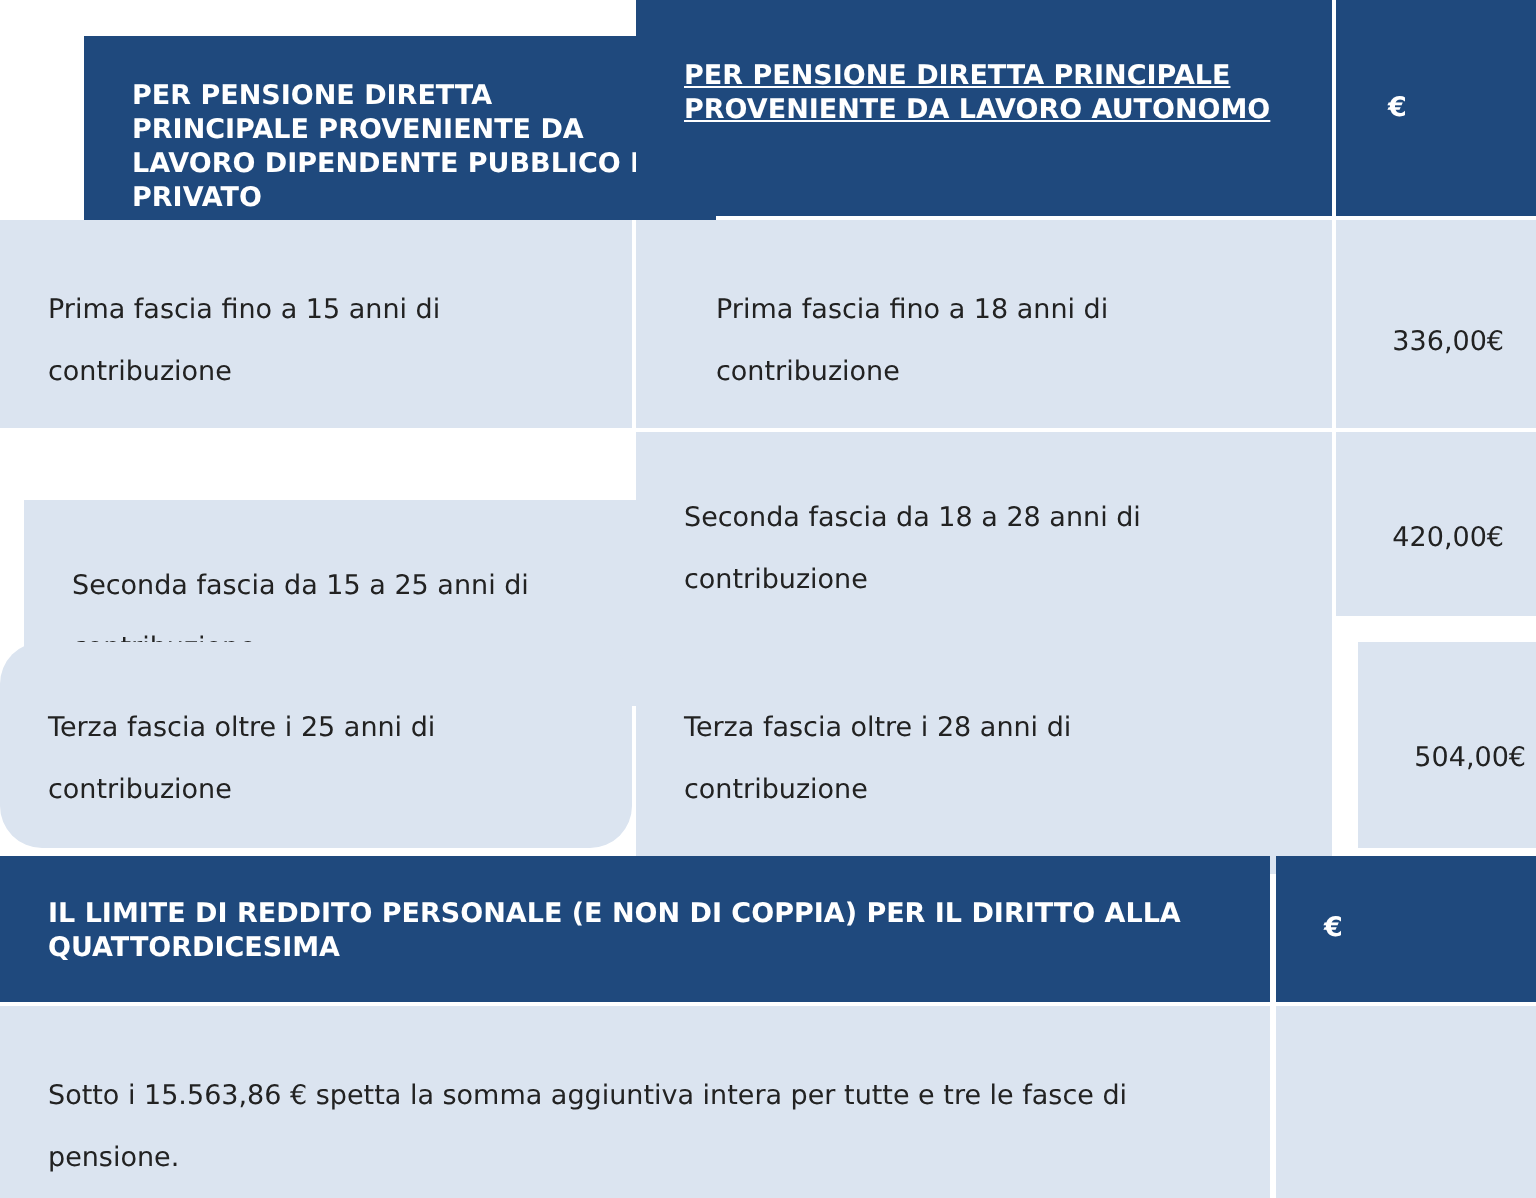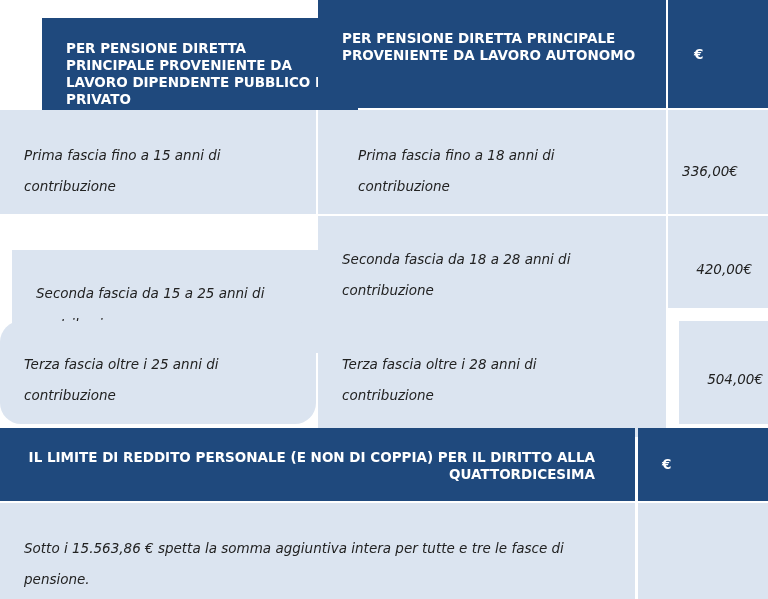--- a/index.html
+++ b/index.html
@@ -1,41 +1,41 @@
 <!DOCTYPE html>
 <html><head>
 <meta charset="utf-8">
 <style>
   html, body { margin:0; padding:0; }
   body { width:768px; height:599px; overflow:hidden; background:#ffffff; font-family:"DejaVu Sans", sans-serif; }
   .hdr { position:absolute; background:#1f497d; color:#ffffff; font-weight:bold; font-size:13.5px; line-height:17px; box-sizing:border-box; }
-  .cell { position:absolute; background:#dbe4f0; color:#222; font-size:13.5px; line-height:31px; box-sizing:border-box;font-style:italic; }
+  .cell { position:absolute; background:#dbe4f0; color:#222; font-size:13.5px; line-height:31px; box-sizing:border-box; }
   .val { text-align:right; padding-right:16px; display:flex; align-items:center; justify-content:flex-end; }
   .euro-h { display:flex; align-items:center; padding-left:26px; }
 </style>
 </head>
 <body>
 
 <div class="hdr" style="left:0;top:18px;width:316px;height:92px;padding:22px 24px 0 24px;margin-left:42px;">
   <span>PER PENSIONE DIRETTA PRINCIPALE PROVENIENTE DA LAVORO DIPENDENTE PUBBLICO E PRIVATO</span>
 </div>
-<div class="hdr" style="left:318px;top:0;width:348px;height:108px;padding:30px 20px 5px 24px;">
+<div class="hdr" style="left:318px;top:0;width:348px;height:108px;padding:30px 20px 5px 24px;text-decoration:underline;">
   <span>PER PENSIONE DIRETTA PRINCIPALE PROVENIENTE DA LAVORO AUTONOMO</span>
 </div>
 <div class="hdr euro-h" style="left:668px;top:0;width:100px;height:108px;">
   <span>€</span>
 </div>
 
 <div class="cell" style="left:0;top:110px;width:316px;height:104px;padding:30px 40px 0 24px;">
   <span>Prima fascia fino a 15 anni di contribuzione</span>
 </div>
 <div class="cell" style="left:318px;top:110px;width:348px;height:104px;padding:30px 80px 0 40px;">
   <span>Prima fascia fino a 18 anni di contribuzione</span>
 </div>
-<div class="cell val" style="left:668px;top:110px;width:100px;height:104px;padding-top:18px;justify-content:center;">
+<div class="cell val" style="left:668px;top:110px;width:100px;height:104px;padding-top:18px;">
   <span>336,00€</span>
 </div>
 
 <div class="cell" style="left:12px;top:216px;width:316px;height:103px;padding:28px 30px 0 24px;margin-top:34px;">
   <span>Seconda fascia da 15 a 25 anni di contribuzione</span>
 </div>
 <div class="cell" style="left:318px;top:216px;width:348px;height:131px;padding:28px 60px 16px 24px;">
   <span>Seconda fascia da 18 a 28 anni di contribuzione</span>
 </div>
 <div class="cell val" style="left:668px;top:216px;width:100px;height:92px;padding-top:14px;">
@@ -45,21 +45,21 @@
 <div class="cell" style="left:0;top:321px;width:316px;height:103px;padding:28px 60px 0 24px;border-radius:21px;">
   <span>Terza fascia oltre i 25 anni di contribuzione</span>
 </div>
 <div class="cell" style="left:318px;top:321px;width:348px;height:116px;padding:28px 80px 0 24px;">
   <span>Terza fascia oltre i 28 anni di contribuzione</span>
 </div>
 <div class="cell val" style="left:679px;top:321px;width:100px;height:103px;padding-top:14px;">
   <span>504,00€</span>
 </div>
 
-<div class="hdr" style="left:0;top:428px;width:635px;height:73px;padding:21px 40px 0 24px;text-align:right;">
+<div class="hdr" style="left:0;top:428px;width:635px;height:73px;padding:21px 40px 0 24px;">
   <span>IL LIMITE DI REDDITO PERSONALE (E NON DI COPPIA) PER IL DIRITTO ALLA QUATTORDICESIMA</span>
 </div>
 <div class="hdr euro-h" style="left:638px;top:428px;width:130px;height:73px;padding-left:24px;">
   <span>€</span>
 </div>
 
 <div class="cell" style="left:0;top:503px;width:635px;height:104px;padding:30px 40px 0 24px;">
   <span>Sotto i 15.563,86 € spetta la somma aggiuntiva intera per tutte e tre le fasce di pensione.</span>
 </div>
 <div class="cell" style="left:638px;top:503px;width:130px;height:96px;">

